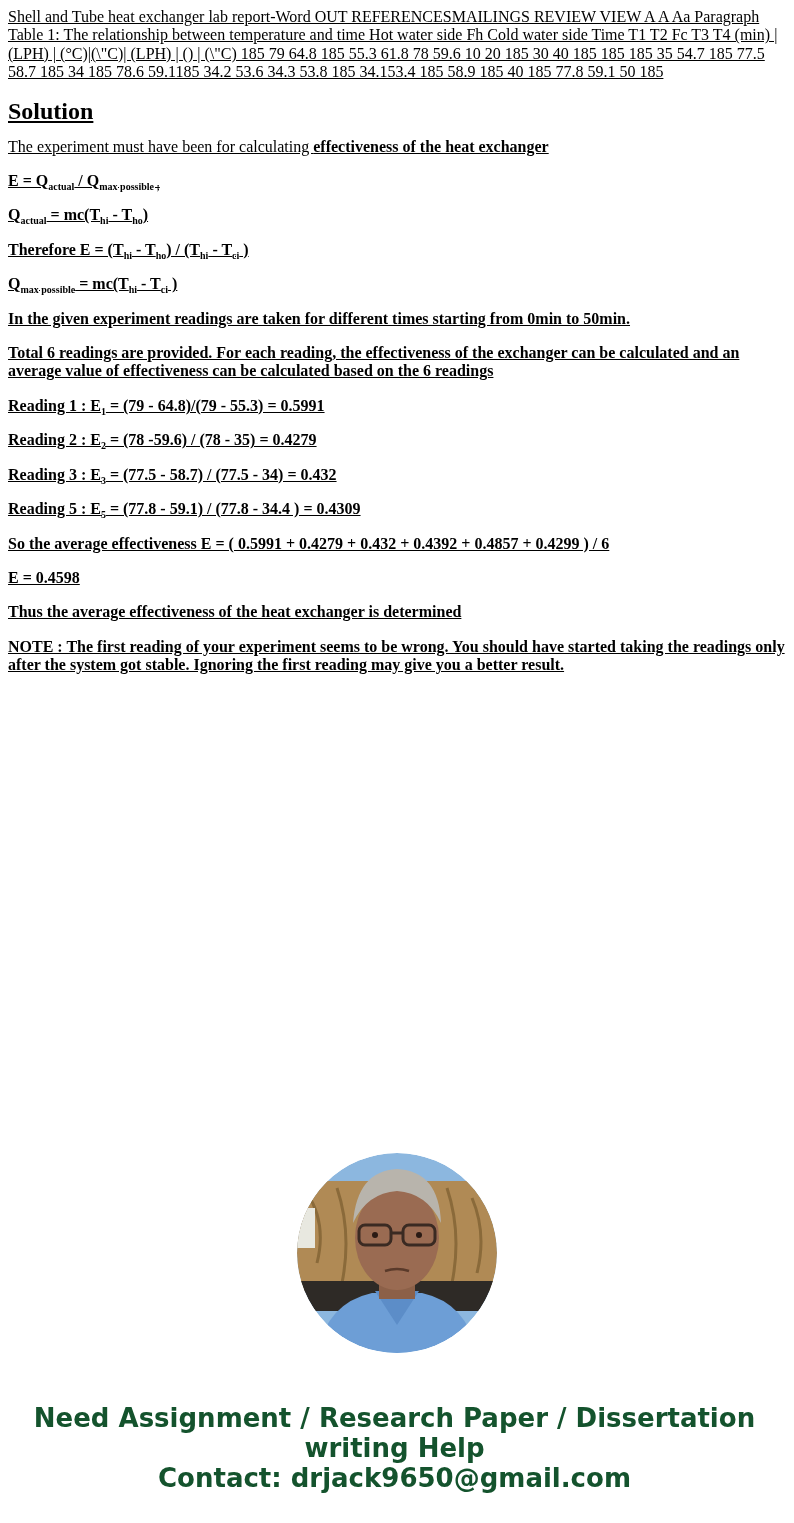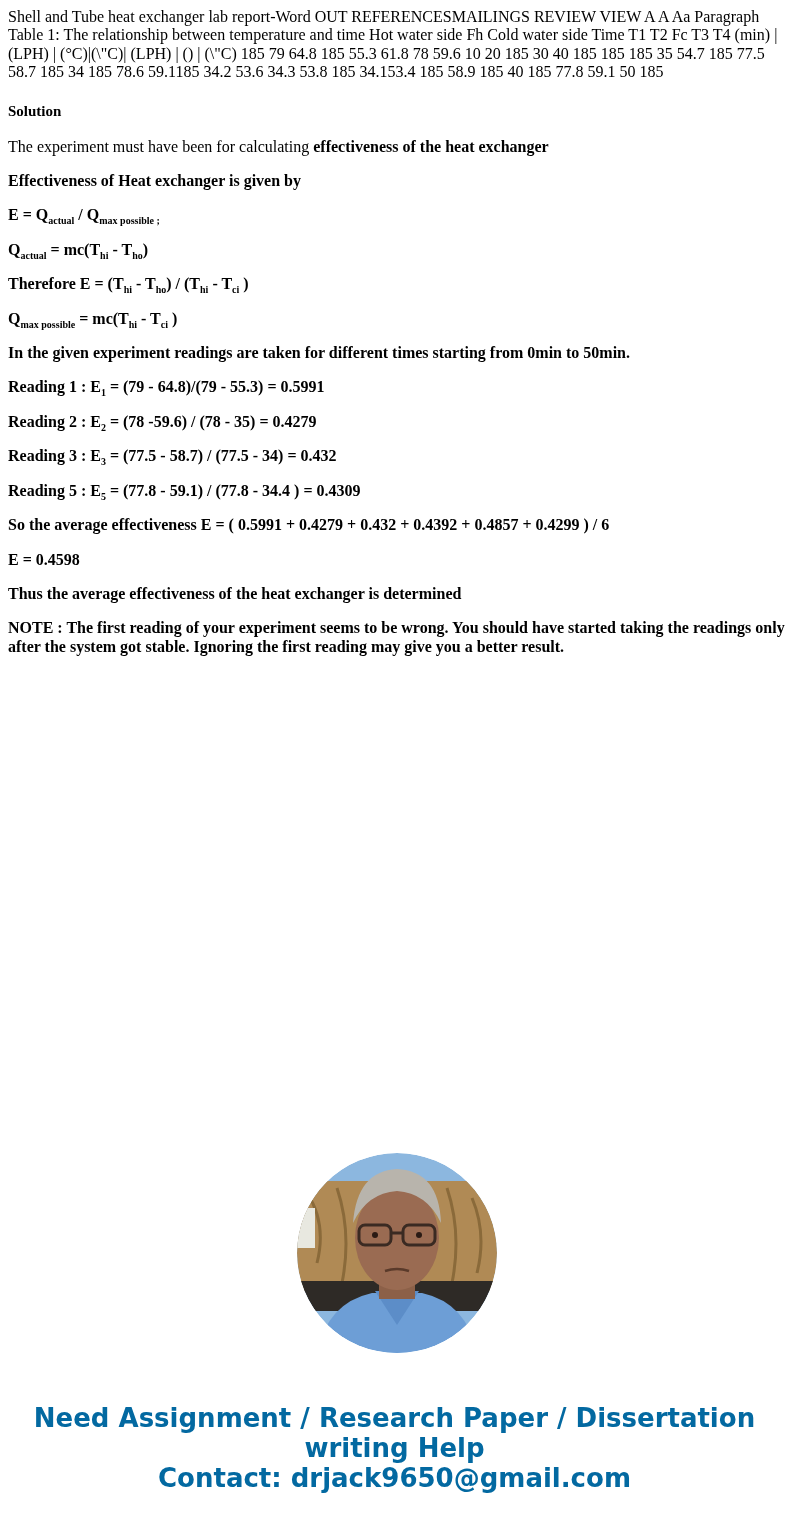--- a/index.html
+++ b/index.html
@@ -4,29 +4,29 @@
   <style>
     html, body { margin: 0; padding: 0; background: #ffffff; }
     body {
       width: 794px;
       height: 1523px;
       position: relative;
       font-family: "Liberation Serif", "DejaVu Serif", serif;
       color: #000;
       overflow: hidden;
     }
-    .content { padding: 8px 5px 0 8px; }
+    .content { padding: 8px 5px 0 8px; text-decoration: underline; }
     .header-text {
       font-size: 16px;
       line-height: 18.4px;
       margin: 0;
       word-wrap: break-word;
     }
     h3.solution {
-      font-size: 15px;
+      font-size: 24px;
       font-weight: bold;
       margin: 18px 0 16px 0;
       line-height: 22px;
     }
     p {
       font-size: 16px;
       line-height: 18.4px;
       margin: 9px 0 16px 0;
     }
     p.b { font-weight: bold; }
@@ -43,45 +43,45 @@
     .footer {
       position: absolute;
       left: 0;
       top: 1403px;
       width: 789px;
       text-align: center;
       font-family: "DejaVu Sans", sans-serif;
       font-weight: bold;
       font-size: 26px;
       line-height: 30px;
-      color: #0369a1;
+      color: #14532d;
     }
   </style>
 </head>
 <body>
 
 <div class="content">
   <p class="header-text">Shell and Tube heat exchanger lab report-Word OUT REFERENCESMAILINGS REVIEW VIEW A A Aa Paragraph Table 1: The relationship between temperature and time Hot water side Fh Cold water side Time T1 T2 Fc T3 T4 (min) | (LPH) | (°C)|(\"C)| (LPH) | () | (\"C) 185 79 64.8 185 55.3 61.8 78 59.6 10 20 185 30 40 185 185 185 35 54.7 185 77.5 58.7 185 34 185 78.6 59.1185 34.2 53.6 34.3 53.8 185 34.153.4 185 58.9 185 40 185 77.8 59.1 50 185</p>
 
   <h3 class="solution">Solution</h3>
 
   <p><span>The experiment must have been for calculating </span><b>effectiveness of the heat exchanger</b></p>
 
-  <p class="b">Effectiveness of Heat exchanger is given by</p>
 
   <p class="b"><span>E = Q</span><sub>actual</sub><span> / Q</span><sub>max possible ;</sub></p>
 
   <p class="b"><span>Q</span><sub>actual</sub><span> = mc(T</span><sub>hi</sub><span> - T</span><sub>ho</sub><span>)</span></p>
 
   <p class="b"><span>Therefore E = (T</span><sub>hi</sub><span> - T</span><sub>ho</sub><span>) / (T</span><sub>hi</sub><span> - T</span><sub>ci</sub><span> )</span></p>
 
   <p class="b"><span>Q</span><sub>max possible</sub><span> = mc(T</span><sub>hi</sub><span> - T</span><sub>ci</sub><span> )</span></p>
 
   <p class="b">In the given experiment readings are taken for different times starting from 0min to 50min.</p>
 
+  <p class="b">Total 6 readings are provided. For each reading, the effectiveness of the exchanger can be calculated and an average value of effectiveness can be calculated based on the 6 readings</p>
 
   <p class="b"><span>Reading 1 : E</span><sub>1</sub><span> = (79 - 64.8)/(79 - 55.3) = 0.5991</span></p>
   <p class="b"><span>Reading 2 : E</span><sub>2</sub><span> = (78 -59.6) / (78 - 35) = 0.4279</span></p>
   <p class="b"><span>Reading 3 : E</span><sub>3</sub><span> = (77.5 - 58.7) / (77.5 - 34) = 0.432</span></p>
   <p class="b"><span>Reading 5 : E</span><sub>5</sub><span> = (77.8 - 59.1) / (77.8 - 34.4 ) = 0.4309</span></p>
 
   <p class="b">So the average effectiveness E = ( 0.5991 + 0.4279 + 0.432 + 0.4392 + 0.4857 + 0.4299 ) / 6</p>
   <p class="b">E = 0.4598</p>
   <p class="b">Thus the average effectiveness of the heat exchanger is determined</p>
   <p class="b">NOTE : The first reading of your experiment seems to be wrong. You should have started taking the readings only after the system got stable. Ignoring the first reading may give you a better result.</p>

